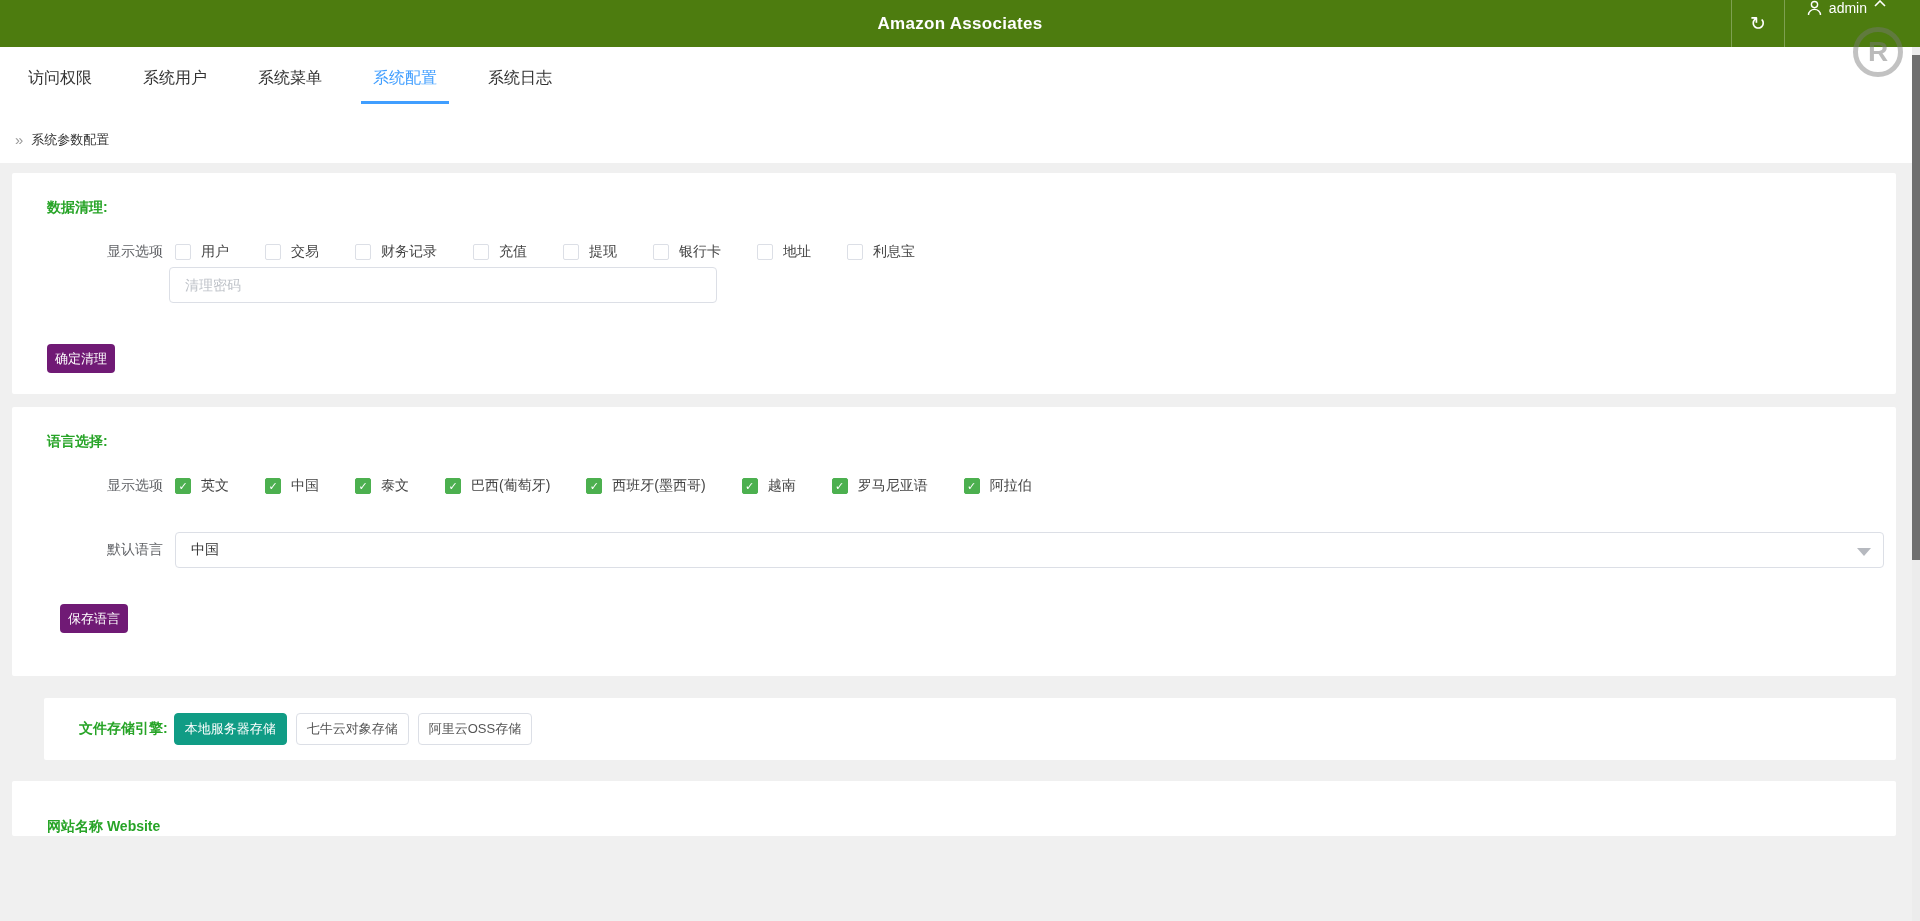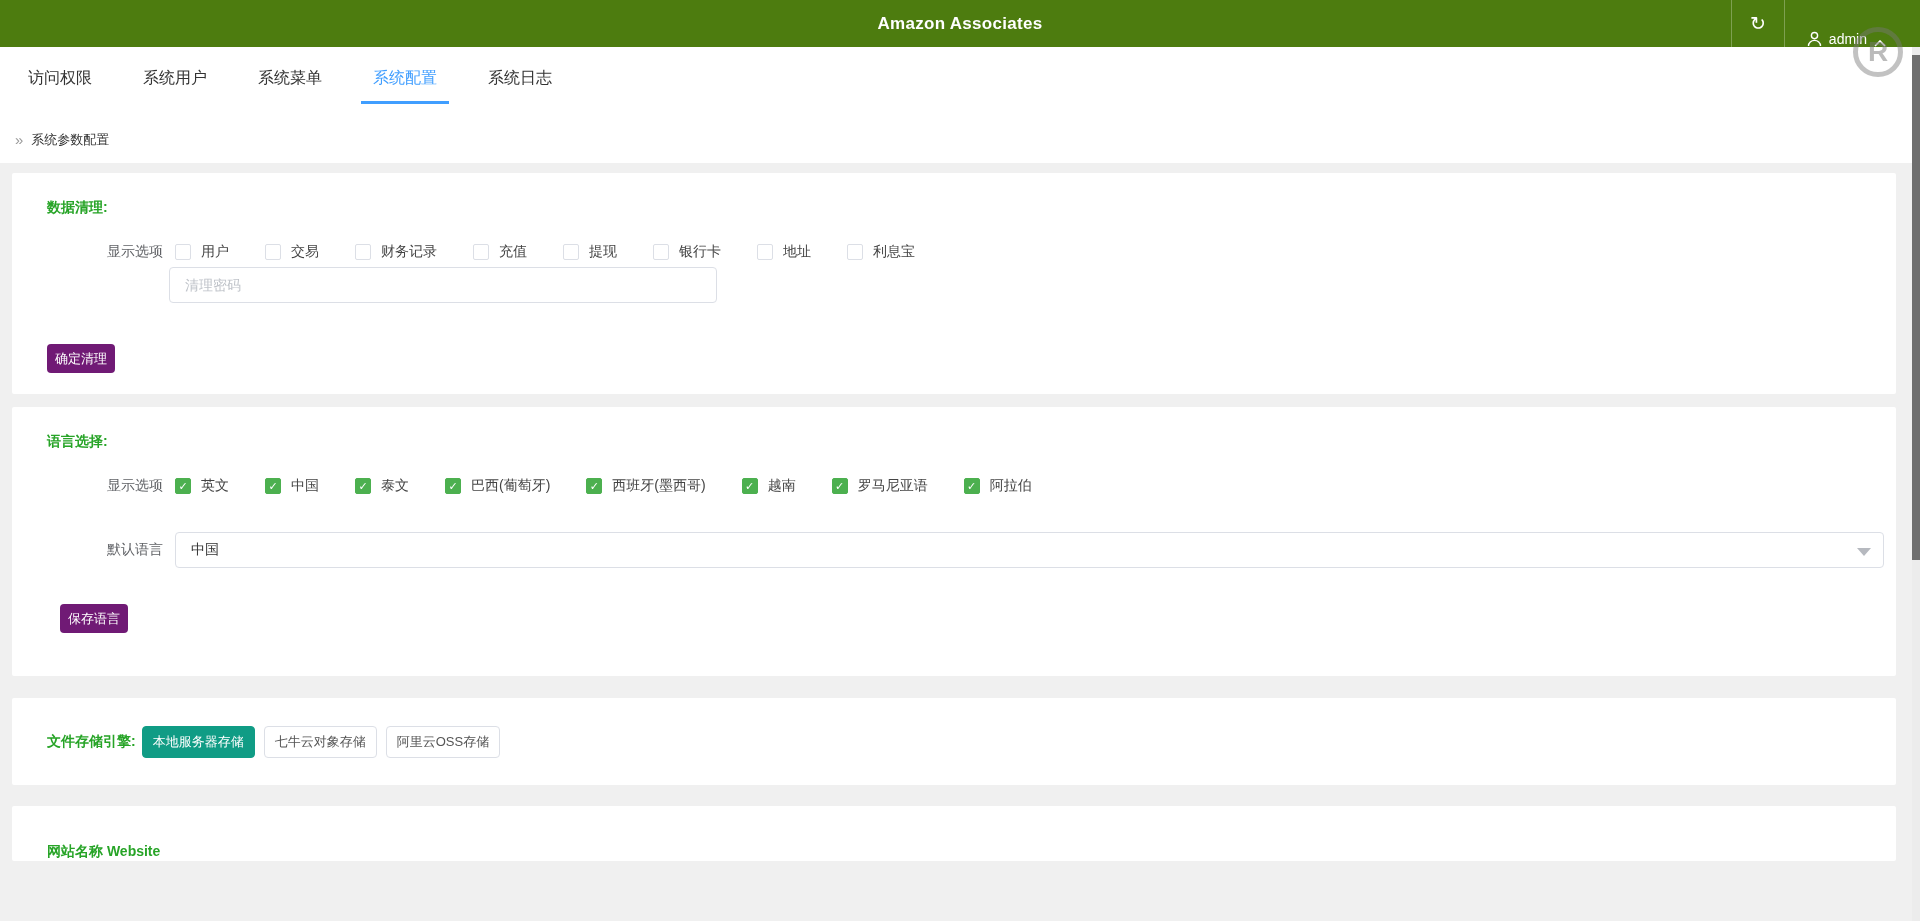--- a/index.html
+++ b/index.html
@@ -17,21 +17,21 @@
     line-height: 47px; text-align: center;
     color: #fff; font-size: 17px; font-weight: 600; letter-spacing: .3px;
   }
   .topbar-right { position: absolute; right: 8px; top: 0; height: 47px; display: flex; align-items: center; }
   .tb-divider { width: 1px; height: 47px; background: rgba(255,255,255,.28); }
   .refresh-btn {
     width: 52px; height: 47px; background: none; border: none;
     color: #fff; font-size: 19px; cursor: pointer; line-height: 47px;
   }
   .user-menu {
-    display: flex; align-items: flex-end; gap: 7px;
+    display: flex; align-items: flex-start; gap: 7px;
     height: 47px; padding: 0 26px 0 22px;
     color: #fff; font-size: 14px; cursor: pointer;
   }
   .user-menu svg { display: block; }
 
   
   .watermark {
     position: absolute; left: 1853px; top: 27px; width: 50px; height: 50px;
     border: 5px solid rgba(120,120,120,.45); border-radius: 50%;
     display: flex; align-items: center; justify-content: center;
@@ -53,21 +53,21 @@
   .breadcrumb-label { color: #333; font-size: 13px; }
 
   
   .content { padding: 10px 24px 0 12px; }
   .card { background: #fff; border-radius: 2px; padding-left: 35px; }
   .section-title { color: #27a427; font-size: 14px; font-weight: bold; }
 
   .card-clean { height: 221px; padding-top: 26px; margin-bottom: 13px; }
   .card-lang  { height: 269px; padding-top: 26px; margin-bottom: 22px; }
   .card-sys   { height: 62px;  margin-bottom: 15px; display: flex; align-items: center; }
-  .card-store { height: 87px;  margin-bottom: 21px; display: flex; align-items: center; }
+  .card-store { height: 62px;  margin-bottom: 21px; display: flex; align-items: center; margin-left: 32px; }
   .card-site  { height: 55px;  padding-top: 37px; overflow: hidden; }
 
   .form-row { display: flex; align-items: center; margin-top: 26px; }
   .form-label { width: 56px; margin-left: 60px; margin-right: 12px; font-size: 14px; color: #606266; flex: none; }
 
   .cb-group { display: flex; align-items: center; gap: 36px; }
   .cb-item { display: flex; align-items: center; gap: 10px; cursor: pointer; }
   .cb-box {
     width: 16px; height: 16px; border: 1px solid #dcdfe6; border-radius: 2px;
     background: #fff; flex: none;

